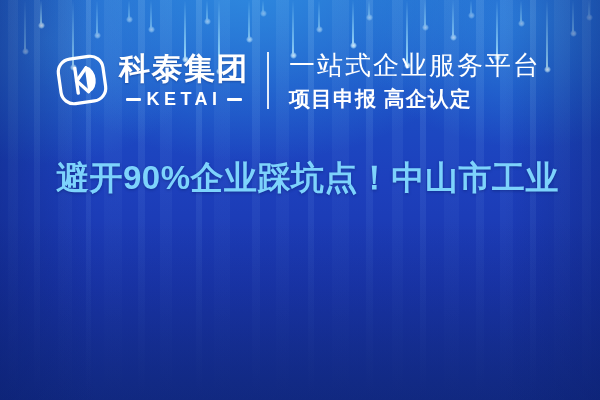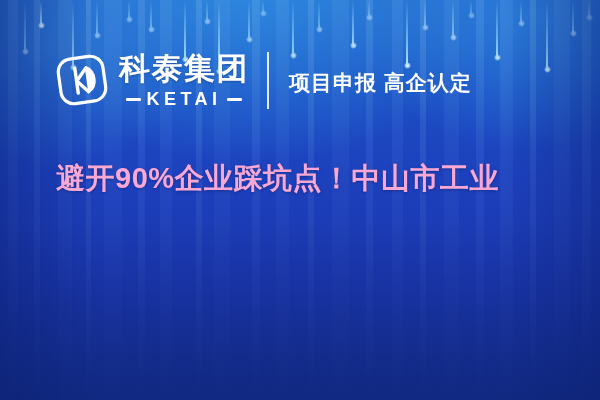--- a/index.html
+++ b/index.html
@@ -154,23 +154,23 @@
   }
 
   
   .title-block {
     position: absolute;
     left: 56px;
     top: 156px;
     width: 520px;
   }
   .title-line {
-    font-size: 29px;
-    font-weight: 700;
-    color: #f9a8d4;
+    font-size: 33px;
+    font-weight: 700;
+    color: #7dd3fc;
     letter-spacing: 0.5px;
     line-height: 44px;
     white-space: nowrap;
     text-shadow: 0 1px 3px rgba(6,22,85,0.40);
   }
 </style>
 </head>
 <body>
 
 <div id="banner">
@@ -246,20 +246,21 @@
           <span class="logo-dash"></span>
           <span class="logo-en">KETAI</span>
           <span class="logo-dash"></span>
         </div>
       </div>
     </div>
 
     <div class="divider"></div>
 
     <div class="slogan">
+      <div class="slogan-main">一站式企业服务平台</div>
       <div class="slogan-sub">项目申报 高企认定</div>
     </div>
 
   </div>
 
   <div class="title-block">
     <div class="title-line">避开90%企业踩坑点！中山市工业</div>
   </div>
 
 </div>

